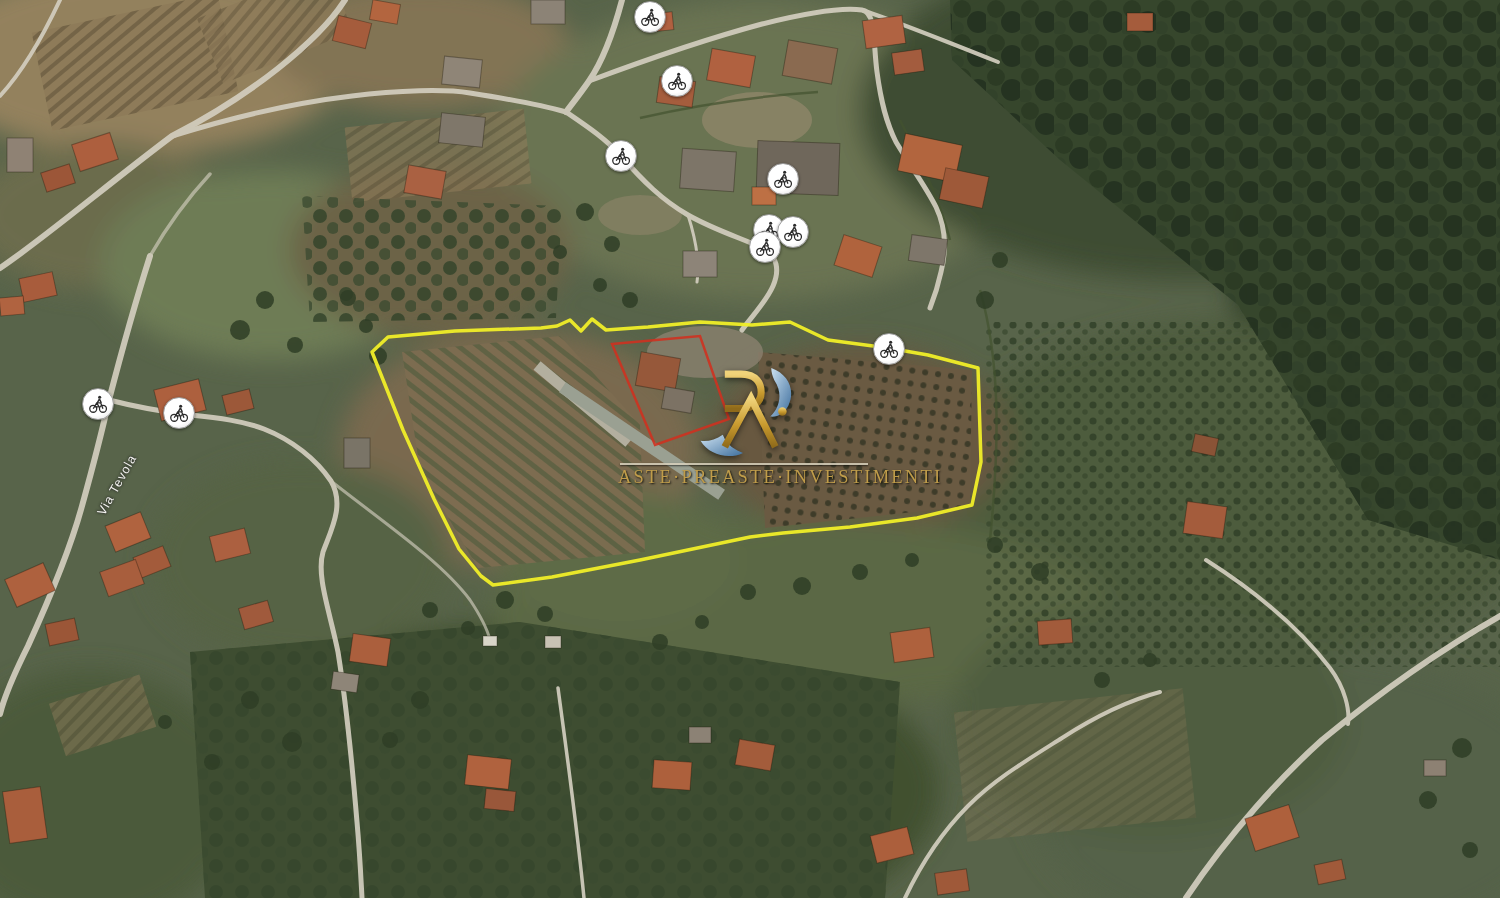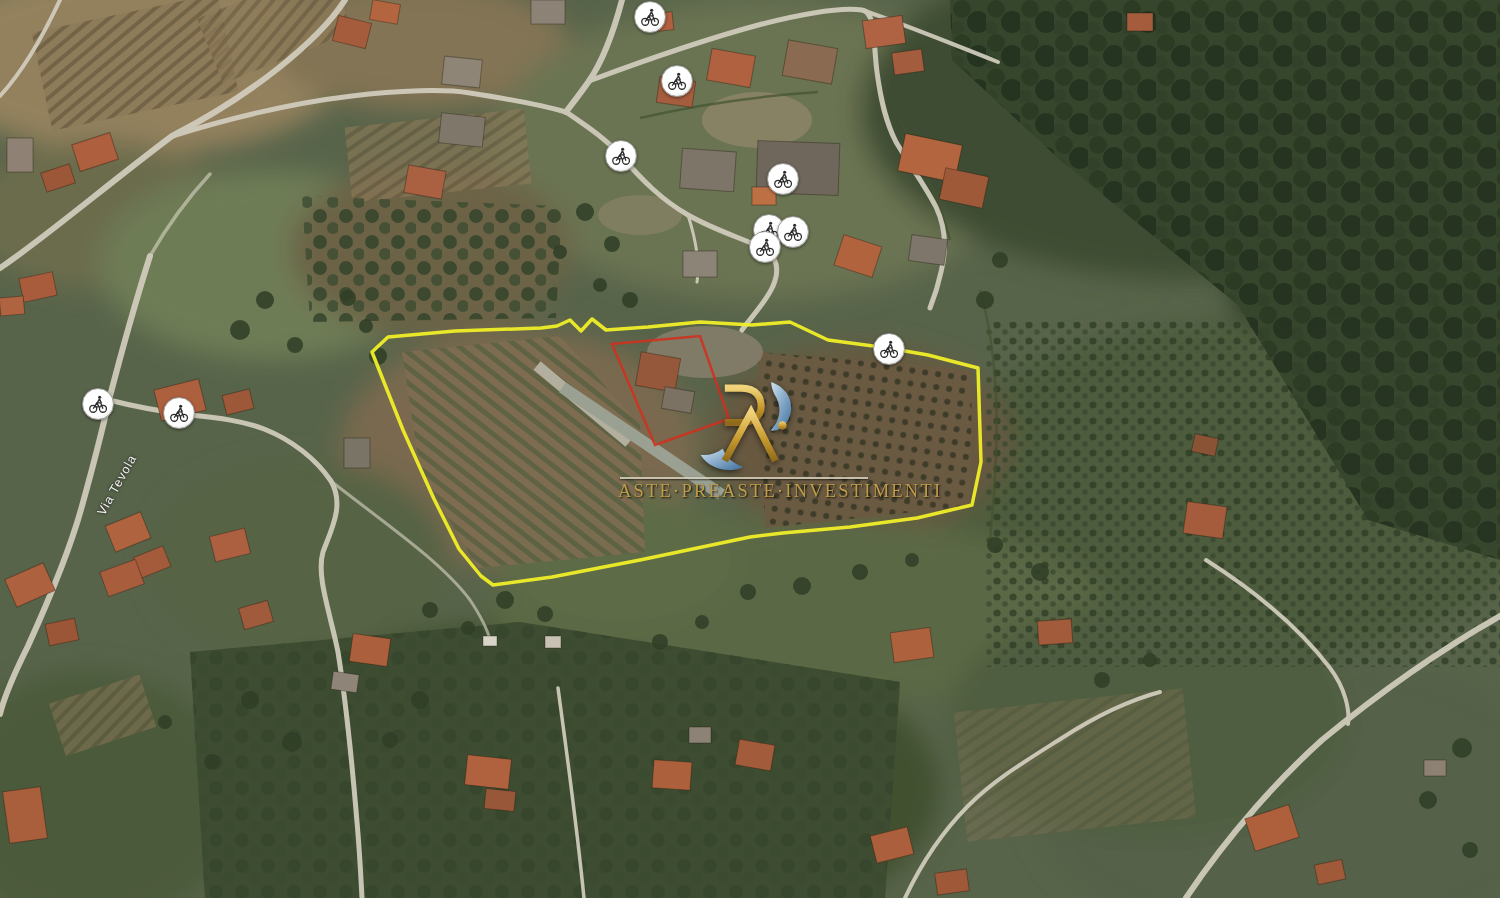--- a/index.html
+++ b/index.html
@@ -8,21 +8,21 @@
   .map-svg{position:absolute;left:0;top:0;}
   
   .h{stroke:rgba(25,20,10,.35);stroke-width:1;}
   
   .marker{position:absolute;width:30px;height:30px;border-radius:50%;
           background:radial-gradient(circle at 40% 35%, #ffffff 60%, #d9d9d9 100%);
           border:1px solid #9a9a9a;box-shadow:0 1px 3px rgba(0,0,0,.45);
           display:flex;align-items:center;justify-content:center;cursor:pointer;}
   .marker svg{width:22px;height:22px;}
   
-  .watermark{position:absolute;left:618px;top:378px;width:252px;text-align:center;pointer-events:none;}
+  .watermark{position:absolute;left:618px;top:364px;width:252px;text-align:center;pointer-events:none;}
   .watermark .logo{display:block;margin:0 auto;filter:drop-shadow(0 2px 3px rgba(0,0,0,.55));}
   .wm-line{height:2px;background:#d8d1bd;opacity:.85;margin:3px 2px 2px 2px;
            box-shadow:0 1px 2px rgba(0,0,0,.7);}
   .wm-text{font-family:"Liberation Serif",serif;font-size:18.5px;letter-spacing:2.2px;
            color:#bf9c4a;white-space:nowrap;text-shadow:1px 1px 2px rgba(0,0,0,.85);}
   
   .road-label{position:absolute;left:62px;top:478px;width:110px;text-align:center;
               transform:rotate(-61deg);transform-origin:center;
               color:#f2f2ee;font-size:12.5px;letter-spacing:1px;
               text-shadow:0 0 3px rgba(40,40,40,.95), 0 0 2px rgba(40,40,40,.9);}

